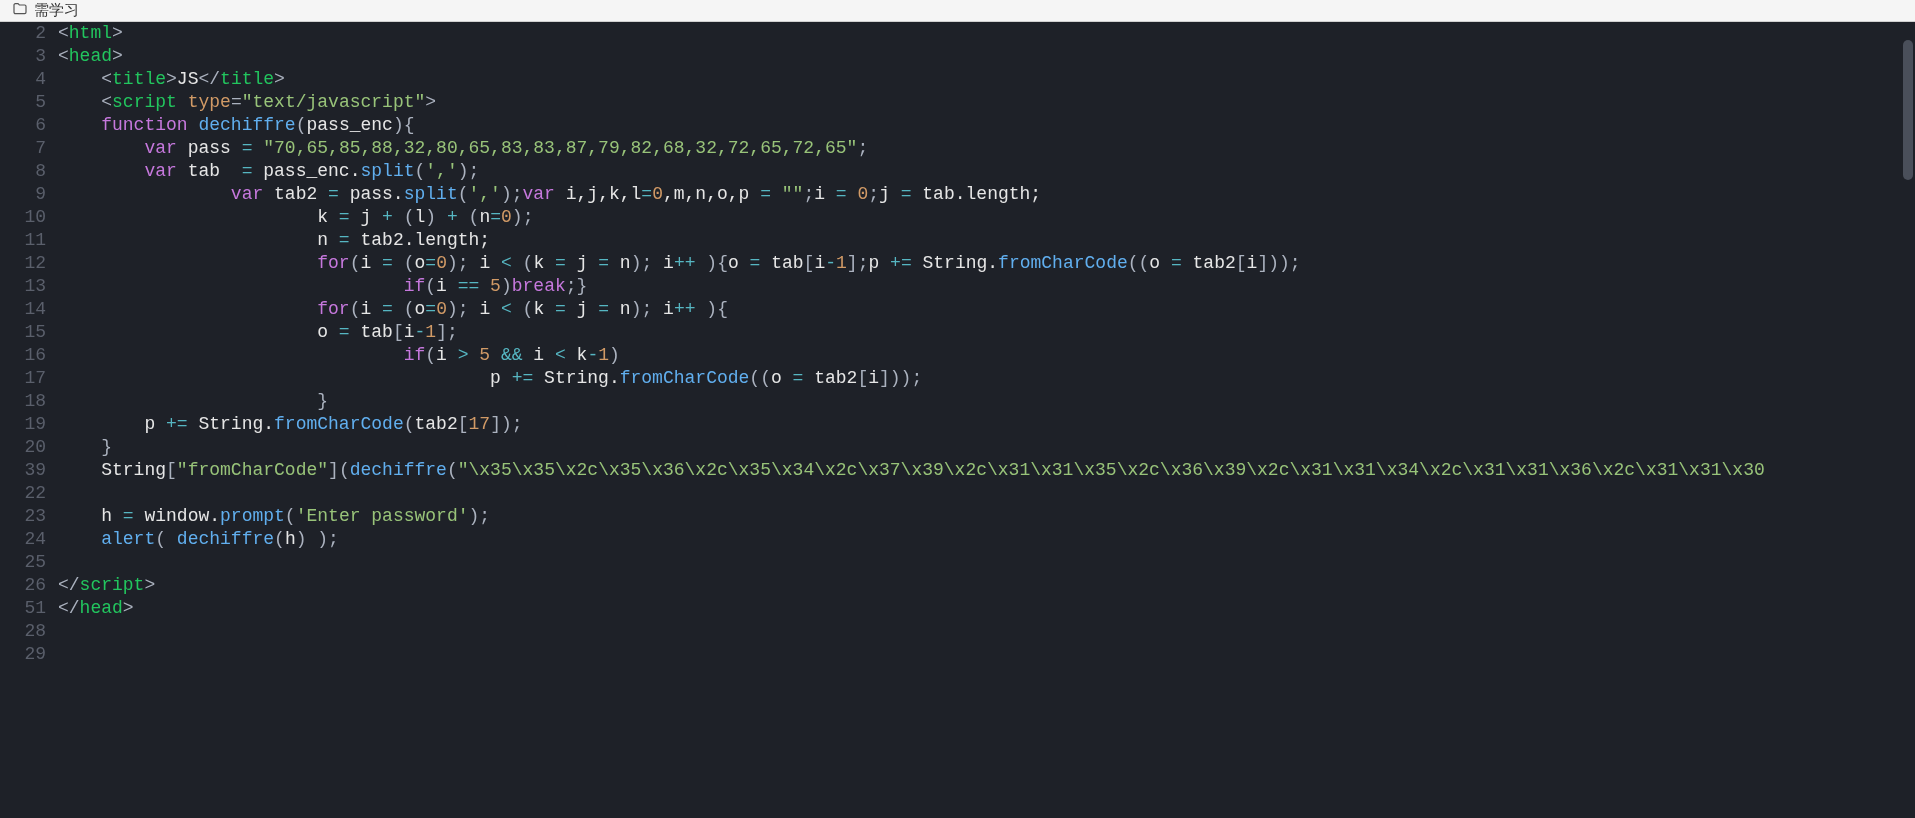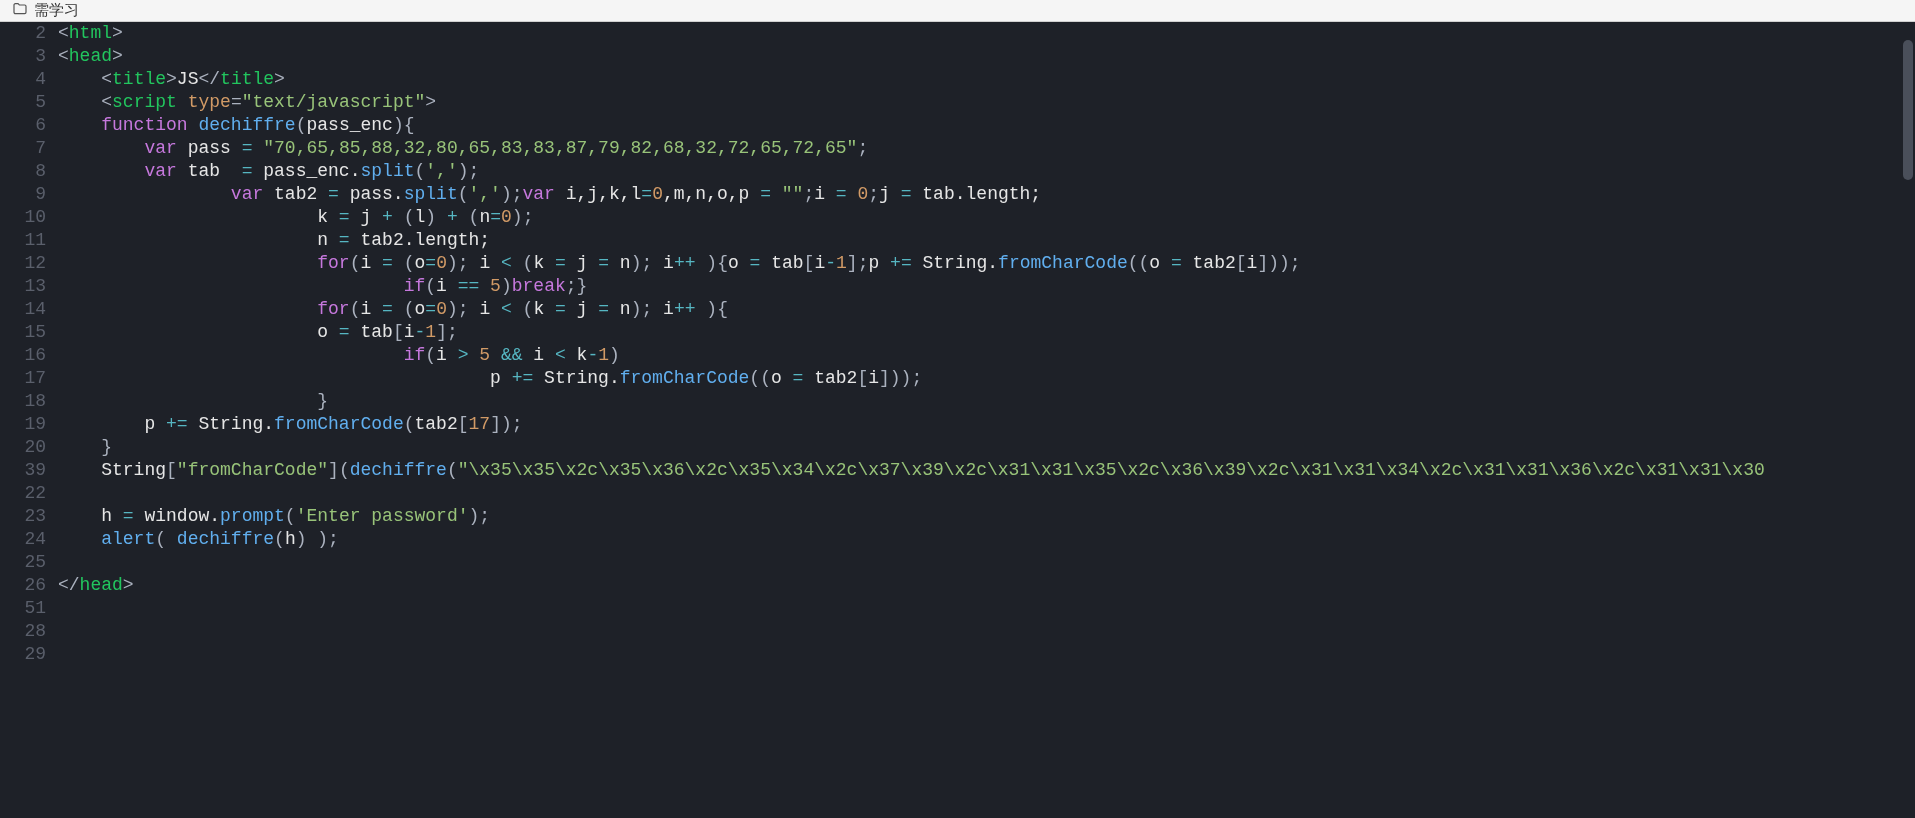--- a/index.html
+++ b/index.html
@@ -142,20 +142,21 @@
       <div><span class="tk-id">                                </span><span class="tk-kw">if</span><span class="tk-pn">(</span><span class="tk-id">i </span><span class="tk-op">&gt;</span><span class="tk-id"> </span><span class="tk-num">5</span><span class="tk-id"> </span><span class="tk-op">&amp;&amp;</span><span class="tk-id"> i </span><span class="tk-op">&lt;</span><span class="tk-id"> k</span><span class="tk-op">-</span><span class="tk-num">1</span><span class="tk-pn">)</span></div>
       <div><span class="tk-id">                                        p </span><span class="tk-op">+=</span><span class="tk-id"> String.</span><span class="tk-fn">fromCharCode</span><span class="tk-pn">((</span><span class="tk-id">o </span><span class="tk-op">=</span><span class="tk-id"> tab2</span><span class="tk-pn">[</span><span class="tk-id">i</span><span class="tk-pn">]));</span></div>
       <div><span class="tk-id">                        </span><span class="tk-pn">}</span></div>
       <div><span class="tk-id">        p </span><span class="tk-op">+=</span><span class="tk-id"> String.</span><span class="tk-fn">fromCharCode</span><span class="tk-pn">(</span><span class="tk-id">tab2</span><span class="tk-pn">[</span><span class="tk-num">17</span><span class="tk-pn">]);</span></div>
       <div><span class="tk-id">    </span><span class="tk-pn">}</span></div>
       <div><span class="tk-id">    String</span><span class="tk-pn">[</span><span class="tk-str">"fromCharCode"</span><span class="tk-pn">](</span><span class="tk-fn">dechiffre</span><span class="tk-pn">(</span><span class="tk-str">"\x35\x35\x2c\x35\x36\x2c\x35\x34\x2c\x37\x39\x2c\x31\x31\x35\x2c\x36\x39\x2c\x31\x31\x34\x2c\x31\x31\x36\x2c\x31\x31\x30</span></div>
       <div><span class="tk-id"></span></div>
       <div><span class="tk-id">    h </span><span class="tk-op">=</span><span class="tk-id"> window.</span><span class="tk-fn">prompt</span><span class="tk-pn">(</span><span class="tk-str">'Enter password'</span><span class="tk-pn">);</span></div>
       <div><span class="tk-id">    </span><span class="tk-fn">alert</span><span class="tk-pn">( </span><span class="tk-fn">dechiffre</span><span class="tk-pn">(</span><span class="tk-id">h</span><span class="tk-pn">) );</span></div>
       <div><span class="tk-id"></span></div>
+      <div><span class="tk-pn">&lt;/</span><span class="tk-tag">script</span><span class="tk-pn">&gt;</span></div>
       <div><span class="tk-pn">&lt;/</span><span class="tk-tag">head</span><span class="tk-pn">&gt;</span></div>
       <div><span class="tk-id"></span></div>
     </div>
 </div>
 
 <div class="scrollbar-v">
   <div class="thumb"></div>
 </div>
 
 </body></html>

